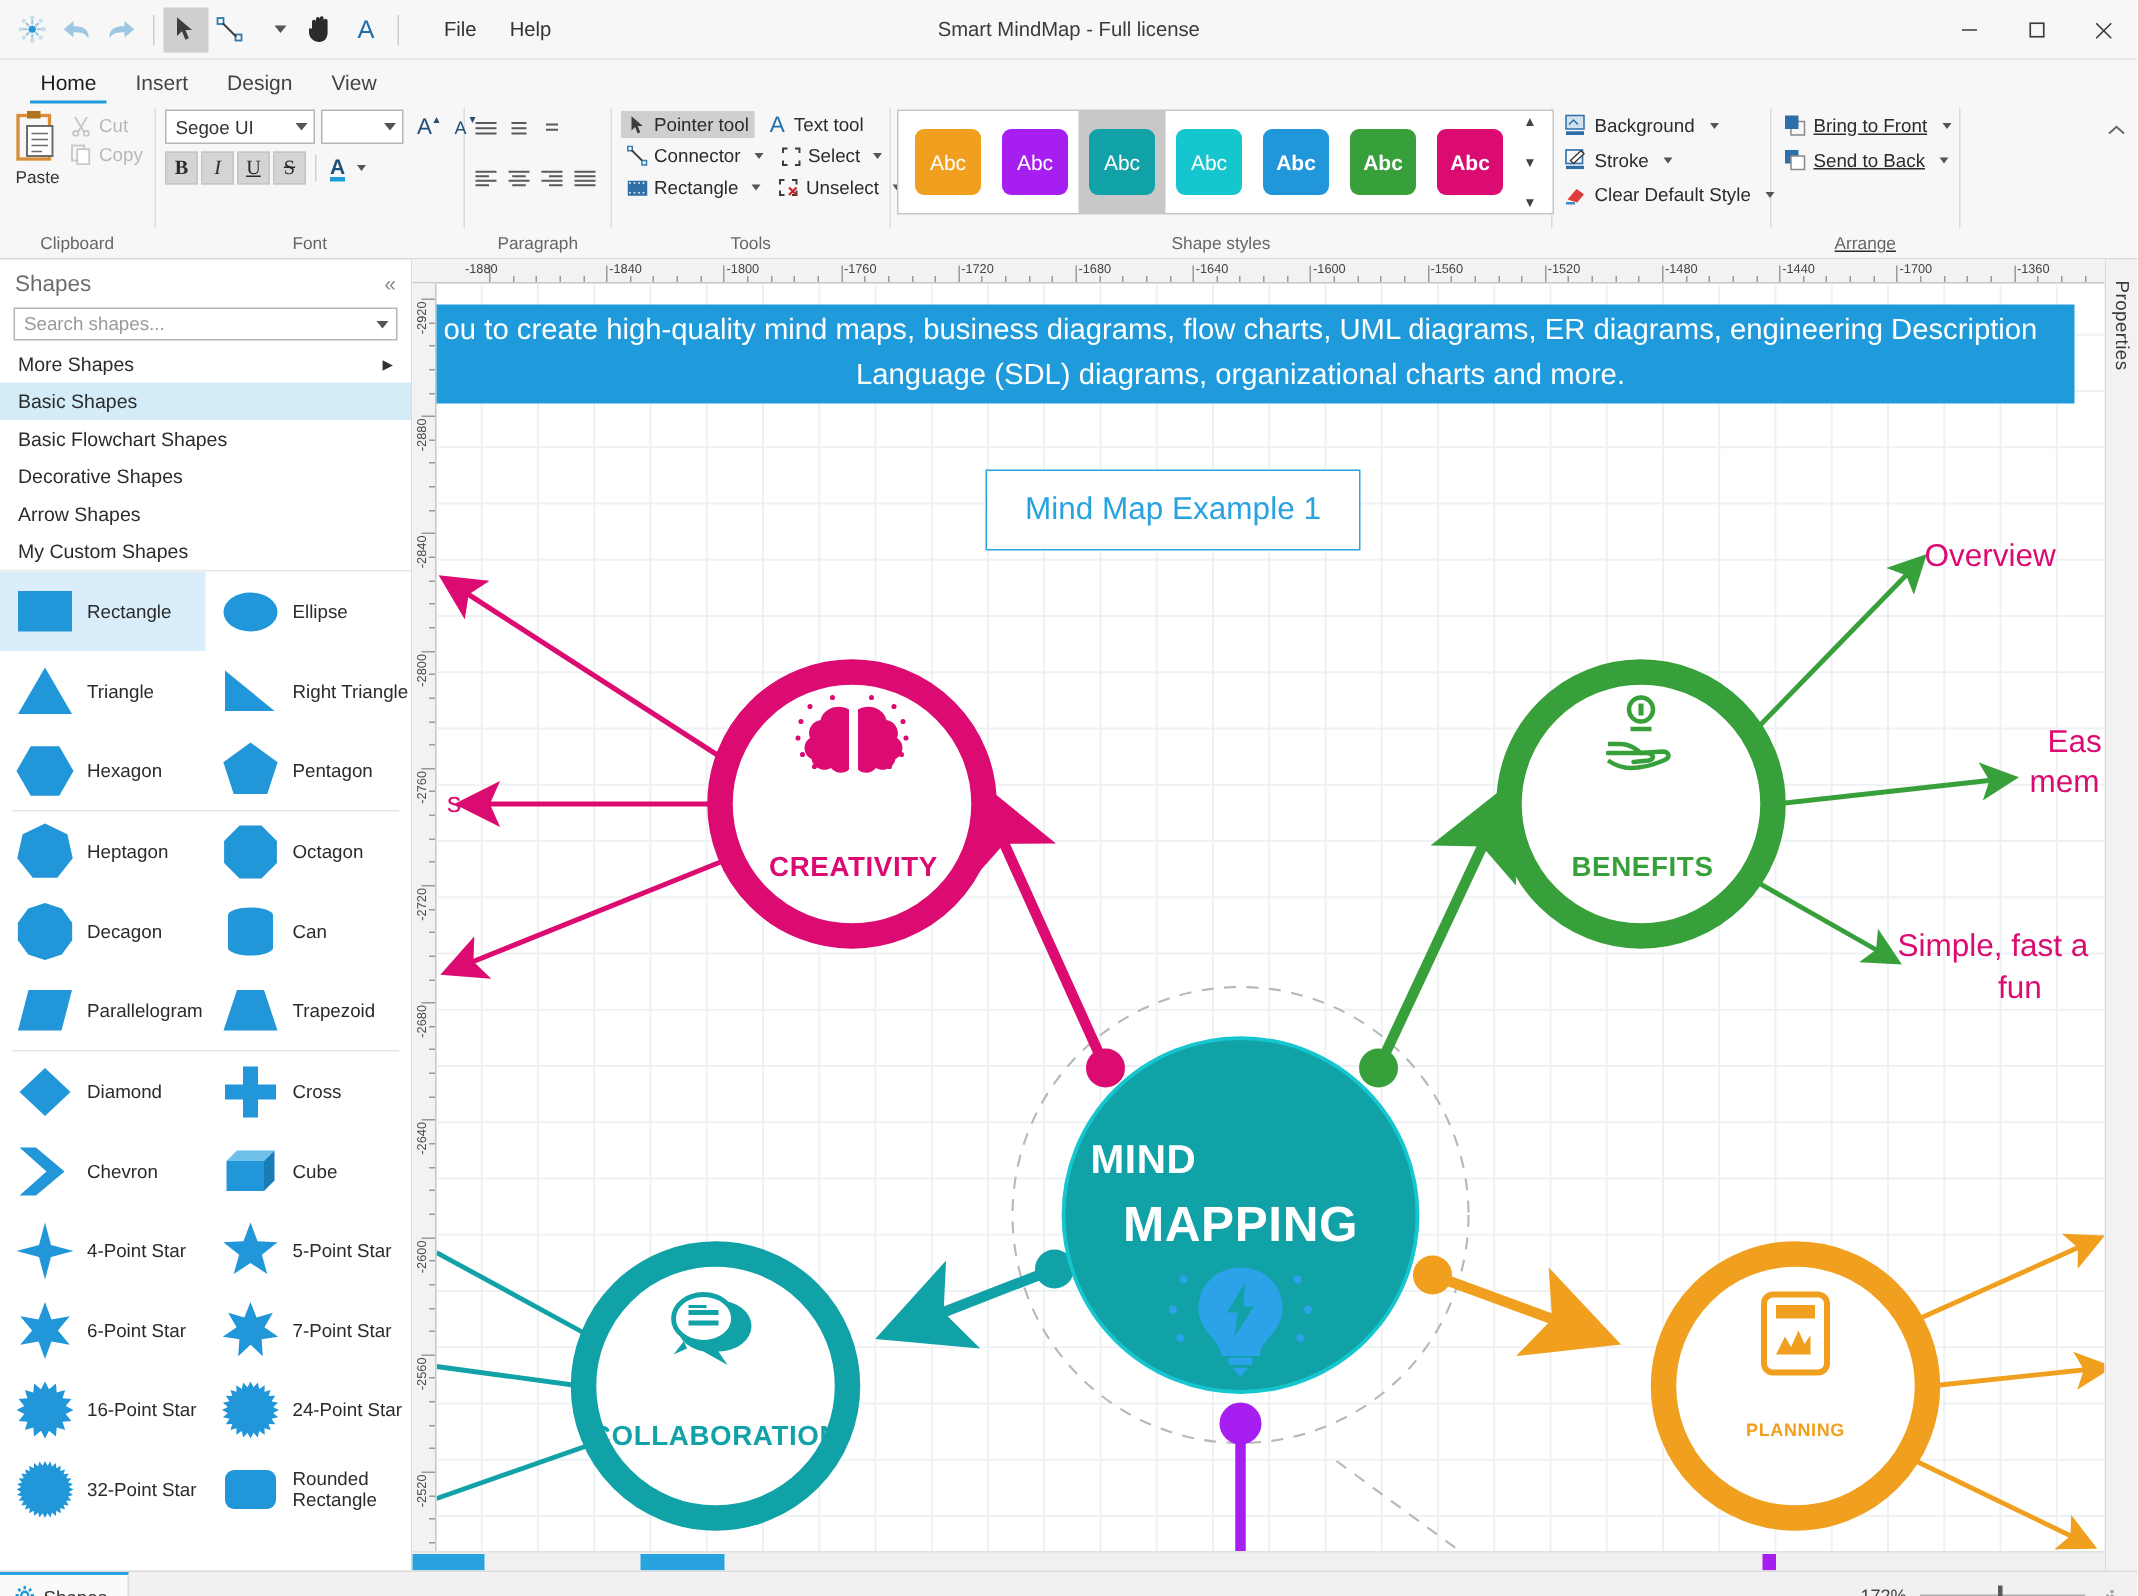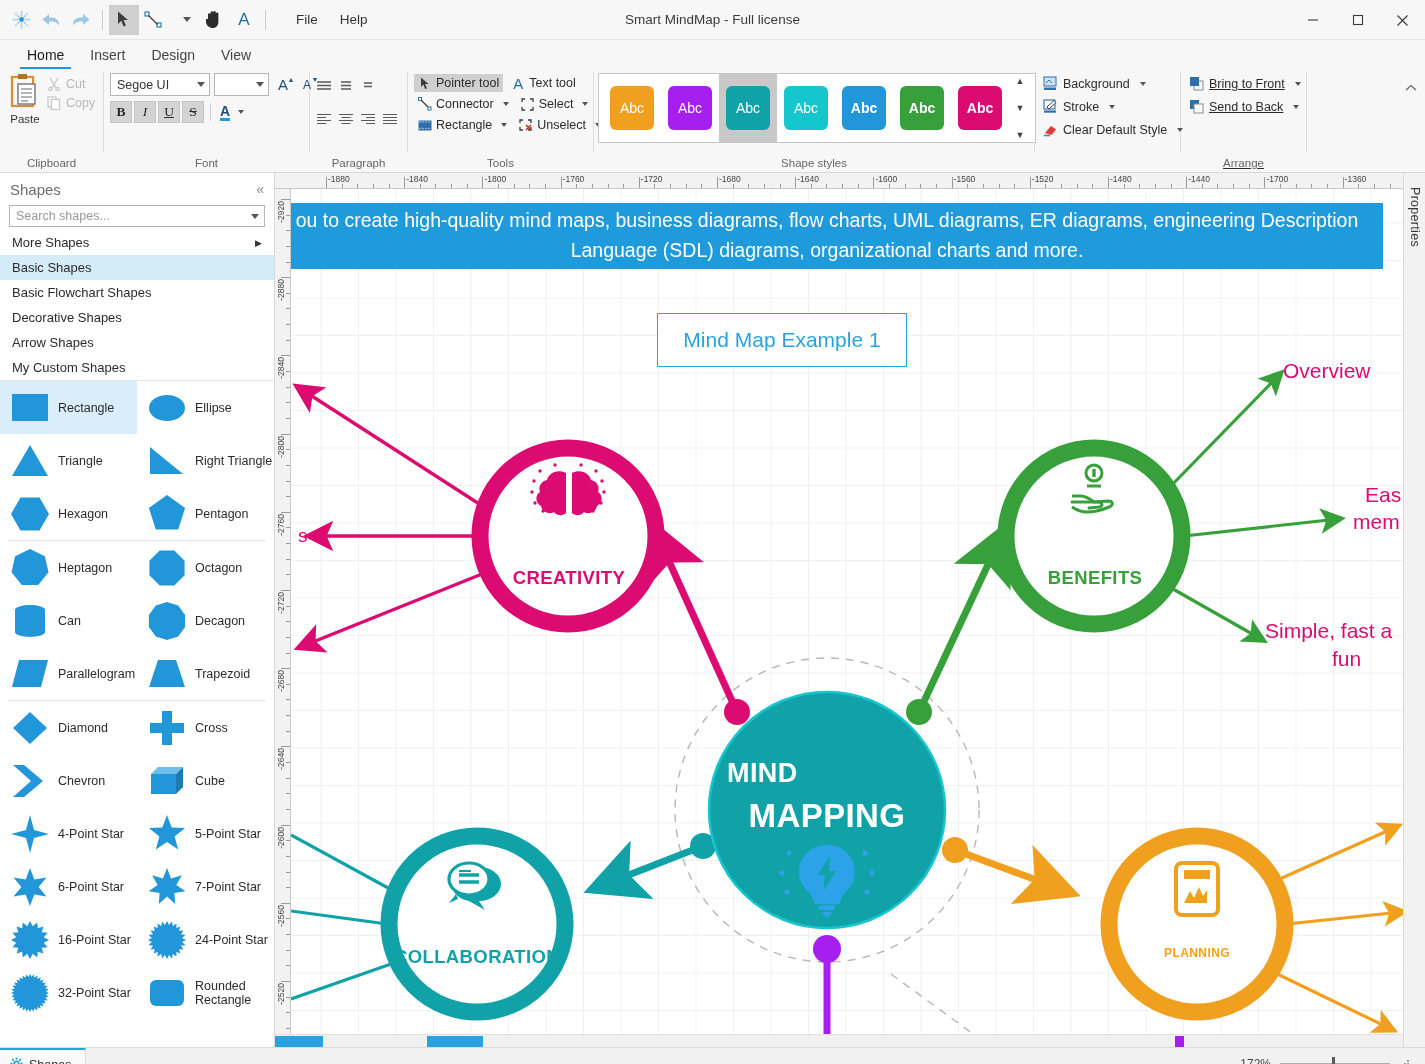--- a/index.html
+++ b/index.html
@@ -690,32 +690,32 @@
                 <polygon points="27.3,2.4 37.6,12.7 37.6,27.3 27.3,37.6 12.7,37.6 2.4,27.3 2.4,12.7 12.7,2.4" fill="#2196d9"></polygon>
               </svg>
             </span>
             <span class="nm">Octagon</span>
           </div>
         </div>
         <div class="srow">
           <div class="scell">
             <span class="sh">
               <svg width="40" height="40" viewBox="0 0 40 40">
+                <polygon points="20.0,1.0 31.2,4.6 38.1,14.1 38.1,25.9 31.2,35.4 20.0,39.0 8.8,35.4 1.9,25.9 1.9,14.1 8.8,4.6" fill="#2196d9"></polygon>
+              </svg>
+            </span>
+            <span class="nm">Decagon</span>
+          </div>
+          <div class="scell">
+            <span class="sh">
+              <svg width="40" height="40" viewBox="0 0 40 40">
                 <path d="M5 9 a15 5 0 0 1 30 0 v22 a15 5 0 0 1 -30 0 Z" fill="#2196d9"></path>
               </svg>
             </span>
             <span class="nm">Can</span>
-          </div>
-          <div class="scell">
-            <span class="sh">
-              <svg width="40" height="40" viewBox="0 0 40 40">
-                <polygon points="20.0,1.0 31.2,4.6 38.1,14.1 38.1,25.9 31.2,35.4 20.0,39.0 8.8,35.4 1.9,25.9 1.9,14.1 8.8,4.6" fill="#2196d9"></polygon>
-              </svg>
-            </span>
-            <span class="nm">Decagon</span>
           </div>
         </div>
         <div class="srow">
           <div class="scell">
             <span class="sh">
               <svg width="40" height="40" viewBox="0 0 40 40">
                 <polygon points="9,6 38,6 31,33 2,33" fill="#2196d9"></polygon>
               </svg>
             </span>
             <span class="nm">Parallelogram</span>
@@ -839,21 +839,21 @@
             </span>
             <span class="nm">Rounded Rectangle</span>
           </div>
         </div>
       </div>
   </div>
 
   <div id="canvas-zone">
     <div id="ruler-top">
         <div class="tk" style="left: 51px; height: 11px;"></div>
-        <div class="lb" style="left: 53px;">-1880</div>
+        <div class="lb" style="left: 35px;">-1880</div>
         <div class="tk" style="left: 66.64px; height: 4px;"></div>
         <div class="tk" style="left: 82.28px; height: 4px;"></div>
         <div class="tk" style="left: 97.92px; height: 4px;"></div>
         <div class="tk" style="left: 113.56px; height: 4px;"></div>
         <div class="tk" style="left: 129.2px; height: 11px;"></div>
         <div class="lb" style="left: 131.2px;">-1840</div>
         <div class="tk" style="left: 144.84px; height: 4px;"></div>
         <div class="tk" style="left: 160.48px; height: 4px;"></div>
         <div class="tk" style="left: 176.12px; height: 4px;"></div>
         <div class="tk" style="left: 191.76px; height: 4px;"></div>

